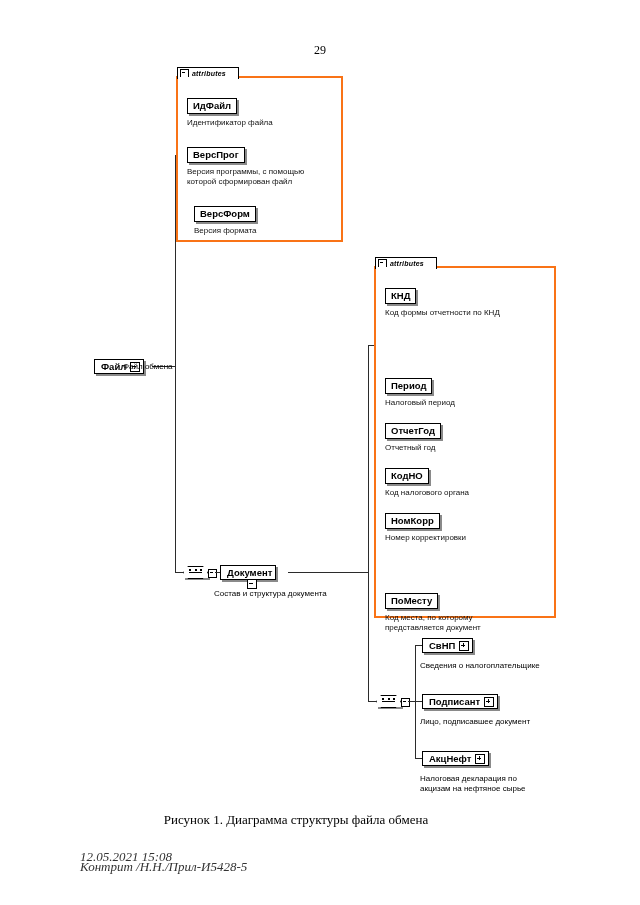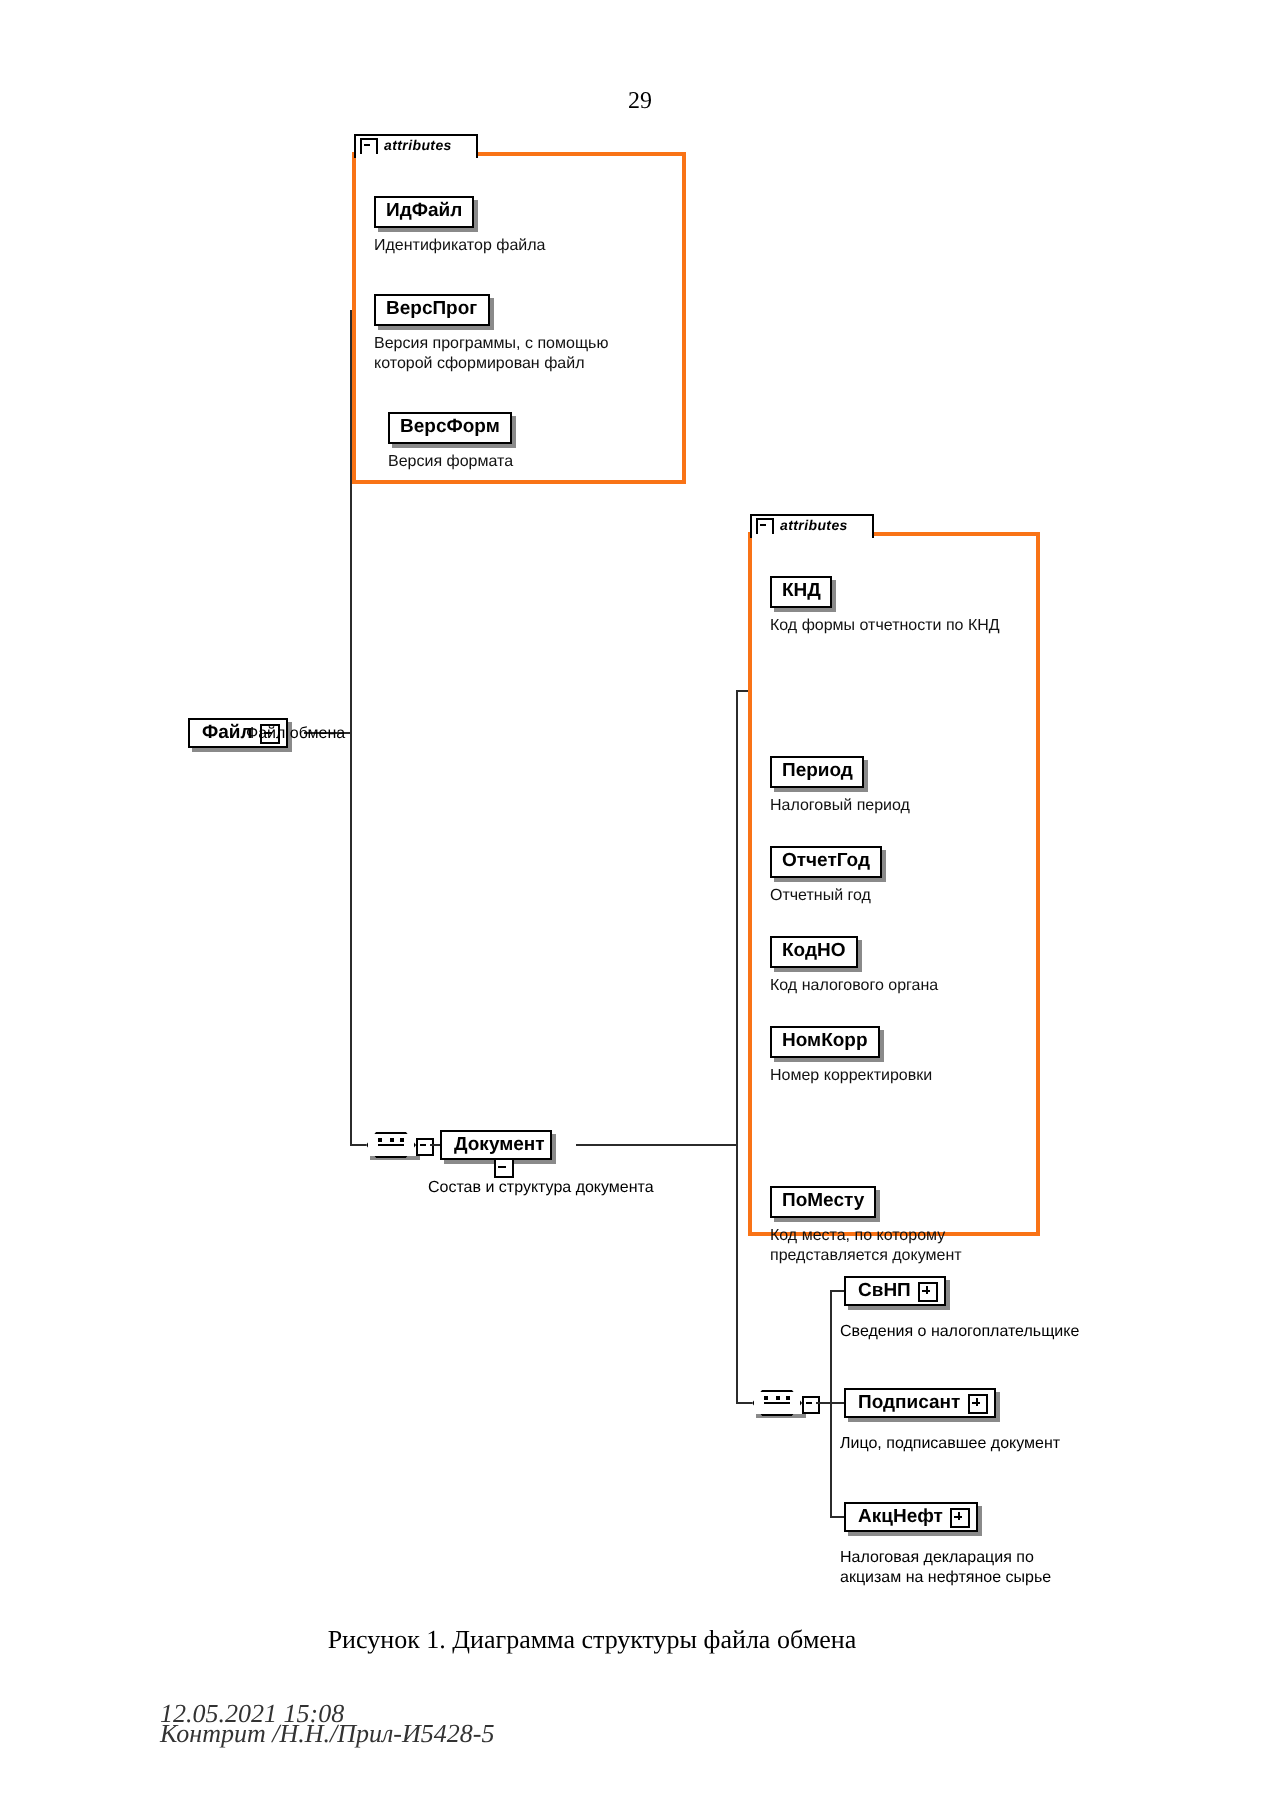--- a/index.html
+++ b/index.html
@@ -242,21 +242,21 @@
   <div class="el-desc" style="left:214px;top:589px;width:200px;">Состав и структура документа</div>
 
   <div class="hline" style="left:288px;top:572px;width:81px;"></div>
 
   <div class="vline" style="left:368px;top:345px;height:357px;"></div>
 
   <div class="hline" style="left:368px;top:345px;width:10px;"></div>
 
   <div class="hline" style="left:368px;top:701px;width:8px;"></div>
 
-  <div class="attr-box" style="left:374px;top:266px;width:146px;height:352px;">
+  <div class="attr-box" style="left:374px;top:266px;width:182px;height:352px;">
     <div class="attr-tab" style="width:62px;">
       <span class="minus"></span>
       <span class="tab-label">attributes</span>
     </div>
     <div class="tab-mask" style="width:60px;"></div>
 
     <div class="attr-item" style="left:9px;top:17px;">
       <span class="attr-chip">КНД</span>
       <div class="attr-desc">Код формы отчетности по КНД</div>
     </div>

